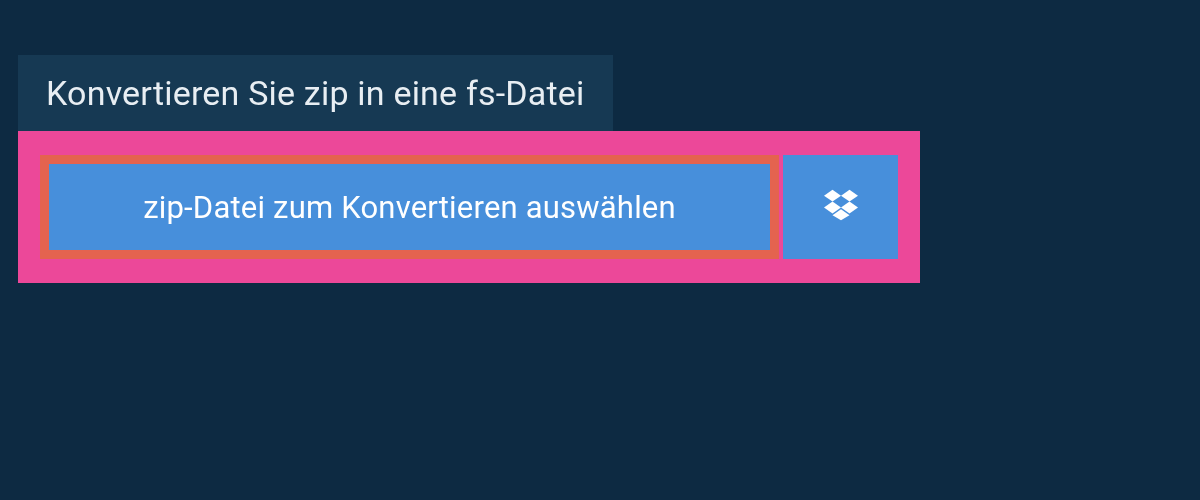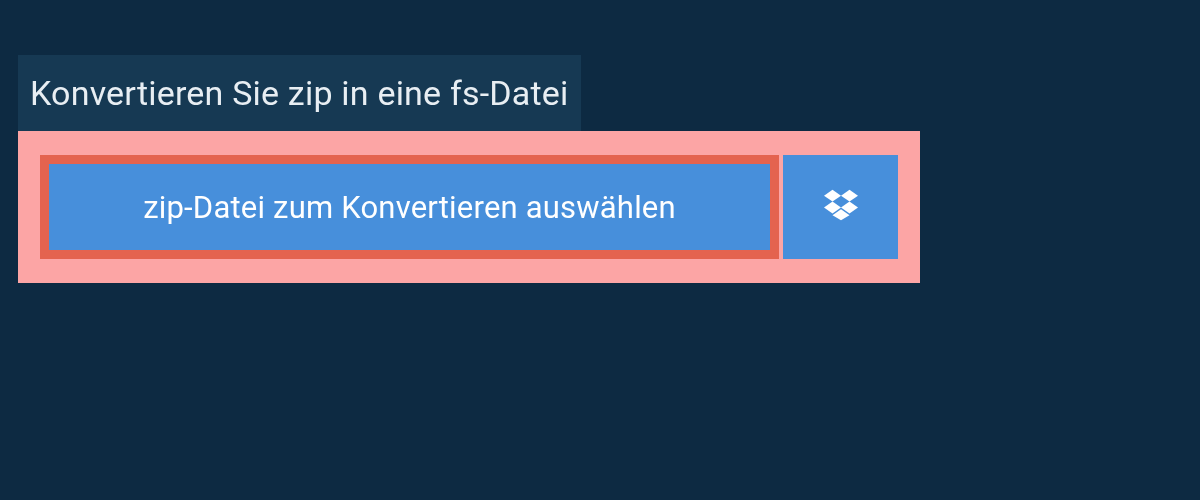--- a/index.html
+++ b/index.html
@@ -17,26 +17,26 @@
     .widget-container {
       position: relative;
       margin-top: 55px;
       margin-left: 18px;
     }
     .title-tab {
       background: #163953;
       color: #e8eef3;
       font-size: 34px;
       font-weight: 400;
-      padding: 18px 12px;
+      padding: 18px 28px;
       display: inline-block;
       letter-spacing: 0.2px;
     }
     .button-panel {
-      background: #fca5a5;
+      background: #ec4899;
       padding: 24px 22px;
       width: 902px;
       display: flex;
       gap: 4px;
       align-items: stretch;
     }
     .select-file-button {
       background: #478fdb;
       border: 9px solid #e4634f;
       color: #ffffff;

